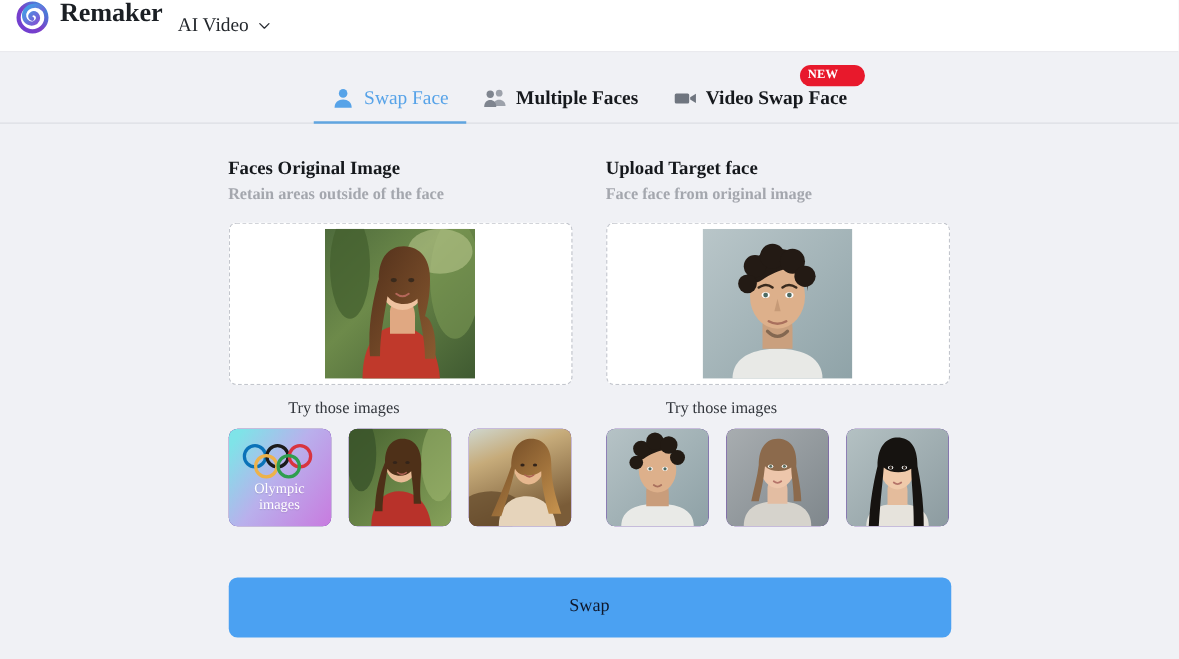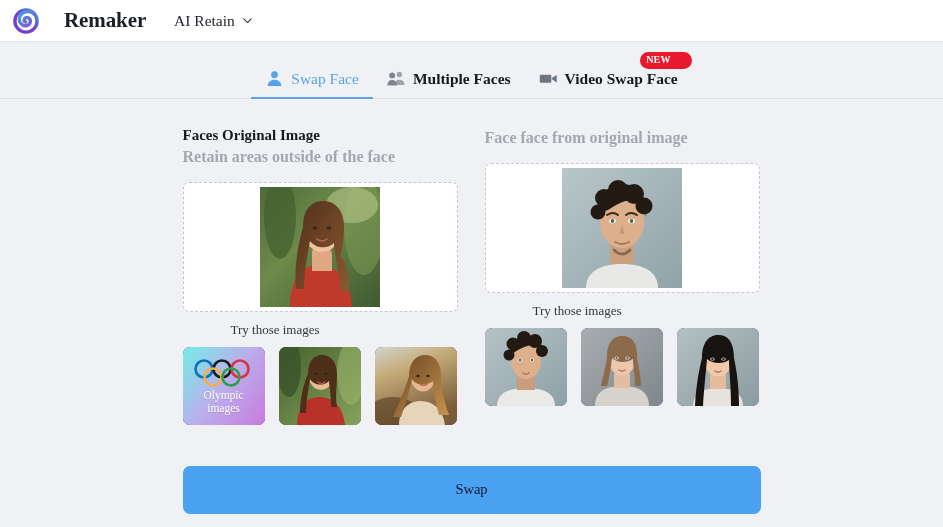--- a/index.html
+++ b/index.html
@@ -15,23 +15,21 @@
     background: #f0f1f5;
     color: #1f2328;
   }
 
   
   .header {
     height: 42px;
     background: #ffffff;
     border-bottom: 1px solid #e3e4e9;
     display: flex;
-    align-items: center;
     padding-left: 12px;
-    gap: 16px;
   }
   .logo-mark {
     width: 28px; height: 28px;
     flex: 0 0 28px;
     position: relative;
     margin-right: 8px;
   }
   .logo-mark svg { display: block; width: 28px; height: 28px; }
 
   .brand-name {
@@ -131,21 +129,21 @@
   }
   .panel { width: 275px; }
 
   .panel-title {
     font-size: 15px;
     font-weight: bold;
     color: #15181c;
     line-height: 1.25;
   }
   .panel-sub {
-    font-size: 16px;
+    font-size: 13px;
     font-weight: bold;
     color: #a4a7ae;
     margin-top: 2px;
     line-height: 1.3;
   }
 
   .dropzone {
     margin-top: 14px;
     height: 130px;
     border: 1px dashed #c3c6cd;
@@ -235,21 +233,21 @@
       </defs>
       <path d="M14 1.2 A12.8 12.8 0 1 0 26.8 14 A12.8 12.8 0 0 0 14 1.2 Z
                M14 4.6 A9.4 9.4 0 1 1 4.6 14 A9.4 9.4 0 0 1 14 4.6 Z" fill="url(#lg)"></path>
       <path d="M22.5 7.2 C18.5 3.2 11.5 4.0 8.6 8.1 C6.2 11.5 7.1 16.2 10.6 18.1
                C13.4 19.6 16.9 18.6 18.1 15.9 C19.0 13.8 18.0 11.4 15.9 10.7
                C14.3 10.2 12.7 11.0 12.3 12.5 C12.0 13.6 12.6 14.7 13.7 15.0" fill="none" stroke="url(#lg2)" stroke-width="3.4" stroke-linecap="round"></path>
     </svg>
   </div>
   <div class="brand-name">Remaker</div>
   <div class="nav-menu">
-    <span class="nav-menu-label">AI Retain</span>
+    <span class="nav-menu-label">AI Video</span>
     <span class="chev">
       <svg viewBox="0 0 16 16" width="13" height="13">
         <path d="M3.5 6 L8 10.5 L12.5 6" fill="none" stroke="#2a2e34" stroke-width="1.3" stroke-linecap="round" stroke-linejoin="round"></path>
       </svg>
     </span>
   </div>
 </div>
 
 <div class="tabbar">
   <div class="tabs">
@@ -404,20 +402,21 @@
               <ellipse cx="43" cy="29" rx="1.7" ry="1.2" fill="#33241a"></ellipse>
               <ellipse cx="53" cy="29" rx="1.7" ry="1.2" fill="#33241a"></ellipse>
               <path d="M45 37 Q48.5 40 52 37" fill="none" stroke="#ad6154" stroke-width="1.2" stroke-linecap="round"></path>
             </svg>
           </div>
 
         </div>
       </div>
 
       <div class="panel">
+        <div class="panel-title">Upload Target face</div>
         <div class="panel-sub">Face face from original image</div>
 
         <div class="dropzone">
           <div class="preview">
             <svg viewBox="0 0 120 120">
               <defs>
                 <linearGradient id="studio" x1="0" y1="0" x2="1" y2="1">
                   <stop offset="0%" stop-color="#b9c6c9"></stop>
                   <stop offset="100%" stop-color="#8fa3a8"></stop>
                 </linearGradient>

